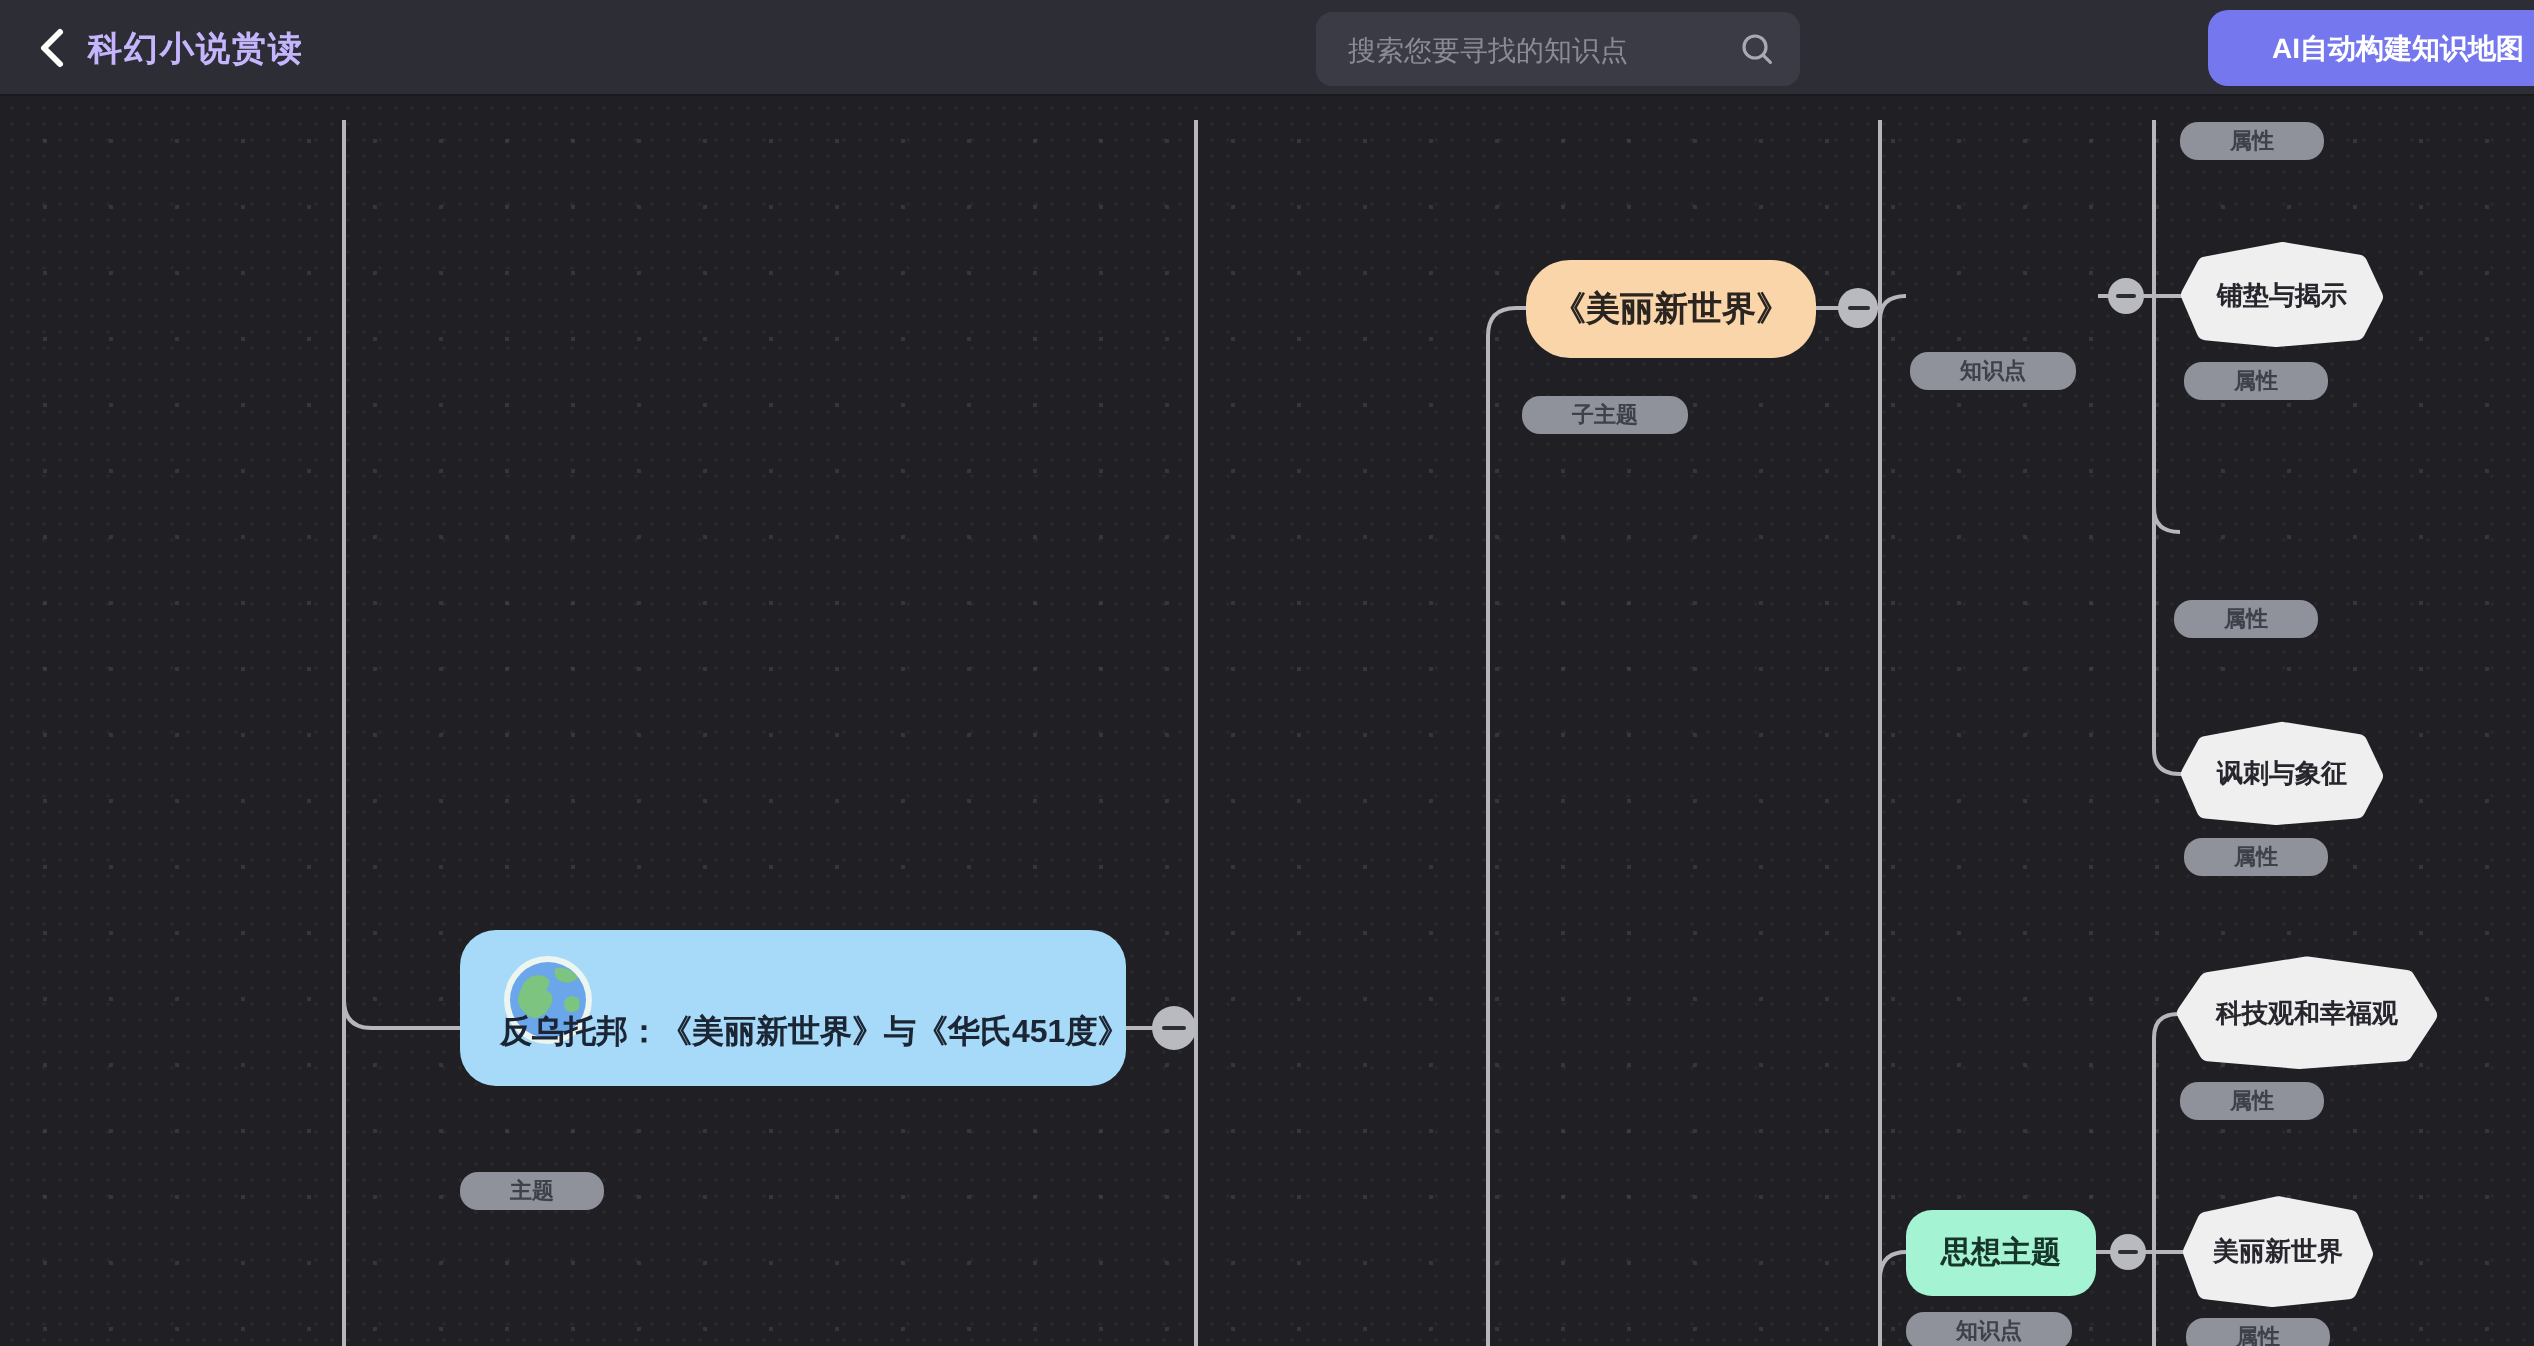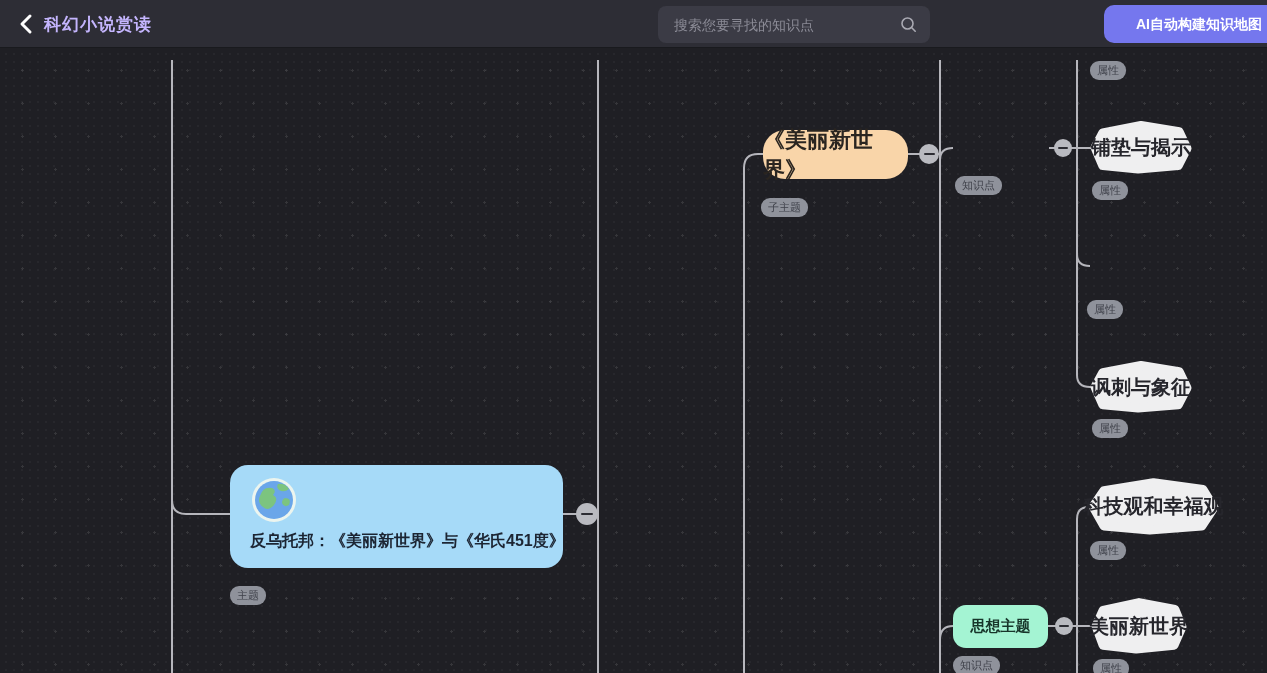--- a/index.html
+++ b/index.html
@@ -8,21 +8,21 @@
 
   
   .topbar { position:absolute; left:0; top:0; width:1267px; height:48px;
             background:#2d2d35; border-bottom:1px solid #191a1e; z-index:50; }
   .back { position:absolute; left:16px; top:13px; width:22px; height:22px; cursor:pointer; }
   .tb-title { position:absolute; left:44px; top:13px; color:#c4b5fd; font-size:17px;
               font-weight:bold; letter-spacing:1px; }
   .crumbs { position:absolute; left:158px; top:16px; color:#85858e; font-size:13px; }
   .crumbs span { margin-right:12px; }
   .crumbs .sep { letter-spacing:2px; color:#6e6e78; }
-  .searchbox { position:absolute; left:658px; top:6px; width:272px; height:37px;
+  .searchbox { position:absolute; left:658px; top:6px; width:242px; height:37px;
                background:#3b3b45; border-radius:8px; }
   .searchbox input { position:absolute; left:16px; top:0; width:220px; height:37px;
                      background:transparent; border:none; outline:none; color:#d6d6dd;
                      font-size:14px; font-family:"Liberation Sans",sans-serif; }
   .searchbox input::placeholder { color:#8b8b96; opacity:1; }
   .search-ic { position:absolute; right:13px; top:10px; }
   .ai-btn { position:absolute; left:1104px; top:5px; width:190px; height:38px;
             background:#7577ee; color:#ffffff; border:none; border-radius:10px;
             font-size:14px; font-weight:bold; text-align:center; line-height:38px;
             cursor:pointer; font-family:"Liberation Sans",sans-serif; }
@@ -33,46 +33,46 @@
             background-image:
               radial-gradient(rgba(255,255,255,0.10) 1.1px, transparent 1.2px),
               radial-gradient(rgba(255,255,255,0.035) 0.8px, transparent 0.9px);
             background-size:33px 33px, 8px 8px;
             background-position:6px 6px, 2px 2px; }
   .wires { position:absolute; left:0; top:0; z-index:1; }
   .wires path { stroke:#b6b6bc; stroke-width:2; fill:none; }
 
   .node { position:absolute; z-index:3; display:flex; align-items:center;
           justify-content:center; cursor:pointer; }
-  .node-root { left:230px; top:417px; width:333px; height:103px; background:#a6daf8;
+  .node-root { left:230px; top:417px; width:333px; height:78px; background:#a6daf8;
                border-radius:18px; display:block; }
   .node-root .root-label { position:absolute; left:20px; bottom:16px; white-space:nowrap;
                color:#1c2533; font-size:16px; font-weight:bold; }
   .globe { position:absolute; left:21px; top:12px; }
 
   .node-sub { left:763px; top:82px; width:145px; height:49px; background:#f9d5a9;
-              border-radius:22px; color:#2a2520; font-size:22px; font-weight:bold; }
+              border-radius:22px; color:#2a2520; font-size:17px; font-weight:bold; }
   .node-kp { background:#a4f4d3; border-radius:13px; color:#17352a;
              font-size:15px; font-weight:bold; }
   .kp-1 { left:953px; top:79px;  width:96px; height:42px; }
   .kp-2 { left:953px; top:557px; width:95px; height:43px; }
 
   .octagon { position:absolute; z-index:3; display:flex; align-items:center;
              justify-content:center; cursor:pointer; }
   .octagon svg { position:absolute; left:0; top:0; overflow:visible; }
-  .octagon .lbl { position:relative; z-index:2; color:#26262c; font-size:20px;
+  .octagon .lbl { position:relative; z-index:2; color:#26262c; font-size:13px;
                   font-weight:bold; white-space:nowrap; }
   .oct-1 { left:1092px; top:75px;  width:98px;  height:49px; }
   .oct-2 { left:1087px; top:195px; width:118px; height:47px; }
   .oct-3 { left:1092px; top:315px; width:98px;  height:48px; }
   .oct-4 { left:1090px; top:432px; width:127px; height:53px; }
   .oct-5 { left:1093px; top:552px; width:92px;  height:52px; }
 
   .tag { position:absolute; z-index:4; background:#8f929b; color:#3f414a;
-         font-size:11px; font-weight:normal; padding:2px 7px; border-radius:9px;
+         font-size:11px; font-weight:bold; padding:2px 25px; border-radius:9px;
          white-space:nowrap; }
   .tag-root { left:230px; top:538px; }
   .tag-sub  { left:761px; top:150px; }
   .tag-kp1  { left:955px; top:128px; }
   .tag-kp2  { left:953px; top:608px; }
   .tag-a0   { left:1090px; top:13px; }
   .tag-a1   { left:1092px; top:133px; }
   .tag-a2   { left:1087px; top:252px; }
   .tag-a3   { left:1092px; top:371px; }
   .tag-a4   { left:1090px; top:493px; }

